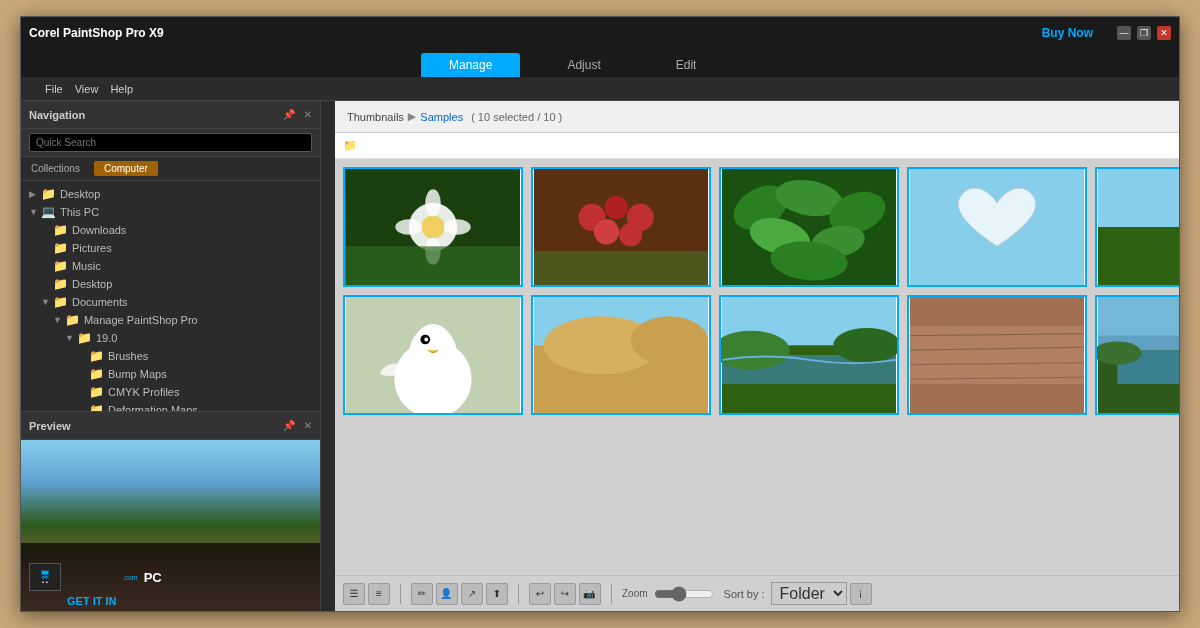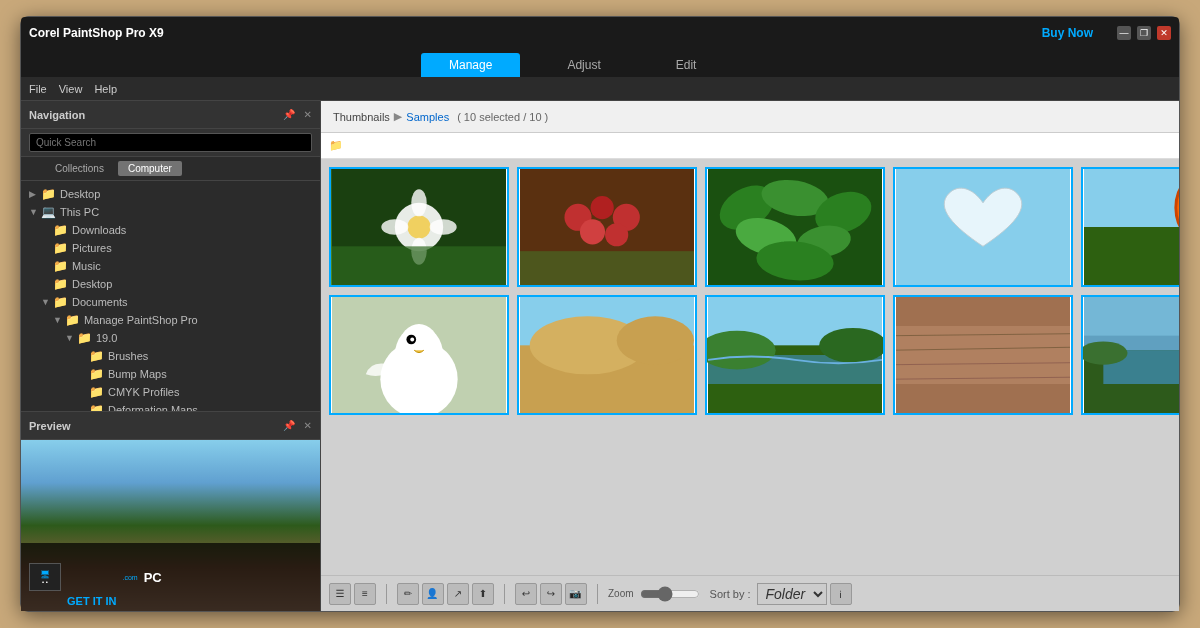--- a/index.html
+++ b/index.html
@@ -3,21 +3,21 @@
   <meta charset="utf-8">
   <style>
     * { box-sizing: border-box; margin: 0; padding: 0; }
     body { font-family: 'Segoe UI', Arial, sans-serif; font-size: 11px; background: #c8a87a; width: 1200px; height: 628px; overflow: hidden; }
 
     .window { 
       width: 1160px; height: 596px; 
       position: absolute; top: 16px; left: 20px;
       background: #2b2b2b; 
       border: 1px solid #555;
-      border-radius: 9px;
+      border-radius: 0;
       box-shadow: 0 4px 20px rgba(0,0,0,0.5);
       display: flex; flex-direction: column;
     }
 
     
     .title-bar {
       height: 32px; background: #1a1a1a;
       display: flex; align-items: center;
       border-radius: 4px 4px 0 0;
       padding: 0 8px;
@@ -45,29 +45,29 @@
       font-size: 12px;
       border-radius: 3px 3px 0 0;
       margin-right: 19px;
     }
     .tab.active { background: #00aaff; color: #fff; }
 
     
     .menu-bar {
       height: 24px; background: #2b2b2b;
       display: flex; align-items: center;
-      padding: 0 8px; gap: 12px;
+      padding: 0 24px; gap: 12px;
       flex-shrink: 0;
       border-bottom: 1px solid #444;
     }
     .menu-item { color: #ccc; cursor: pointer; font-size: 11px; }
 
     
     .main-content {
-      display: flex; flex: 1; overflow: hidden;
+      display: flex; flex: 1; overflow: hidden; gap: 14px;
     }
 
     
     .left-panel {
       width: 300px; background: #2b2b2b;
       display: flex; flex-direction: column;
       border-right: 1px solid #444;
       flex-shrink: 0;
     }
 
@@ -86,28 +86,28 @@
       background: #333;
       border-bottom: 1px solid #444;
     }
     .search-input {
       width: 100%; background: #000000; border: 1px solid #555;
       color: #aaa; padding: 3px 6px; font-size: 10px;
       border-radius: 2px; outline: none;
     }
 
     .nav-tabs { 
-      display: flex; padding: 4px 24px; gap: 4px;
+      display: flex; padding: 4px 0; gap: 4px;
       border-bottom: 1px solid #444;
     }
     .nav-tab { 
       padding: 2px 10px; font-size: 10px; cursor: pointer;
       border-radius: 2px; color: #aaa;
     }
-    .nav-tab.active { background: #737373; color: #fff; }
+    .nav-tab.active { background: #a16207; color: #fff; }
 
     .tree-view { flex: 1; overflow-y: auto; padding: 4px 0; }
     .tree-item { 
       display: flex; align-items: center;
       padding: 2px 0; cursor: pointer; color: #bbb;
       font-size: 11px; white-space: nowrap;
     }
     .tree-item .arrow { color: #888; margin-right: 2px; font-size: 9px; width: 10px; }
     .tree-item .folder-icon { margin-right: 4px; font-size: 12px; }
 
@@ -200,23 +200,22 @@
       display: flex; align-items: center; justify-content: center;
       font-size: 10px; color: #333;
     }
     .toolbar-separator { width: 1px; height: 20px; background: #999; margin: 0 4px; }
     .zoom-label { font-size: 10px; color: #555; }
     .zoom-slider { width: 60px; accent-color: #666; }
     .sort-label { font-size: 11px; color: #555; margin-left: 4px; }
     .sort-select-group { display: flex; align-items: center; gap: 3px; }
     .sort-select { 
       background: #ccc; border: 1px solid #999;
-      font-size: 14px; color: #333; padding: 1px 4px;
+      font-size: 16px; color: #333; padding: 1px 4px;
       cursor: pointer;
-      font-style: italic;
     }
 
     
     .thumb-svg { width: 100%; height: 100%; }
 
     
     .preview-landscape {
       width: 100%; height: 100%;
       background: linear-gradient(180deg, #87ceeb 0%, #60a0d0 25%, #2d5a1b 50%, #8b6040 75%, #c09070 100%);
       position: relative;

